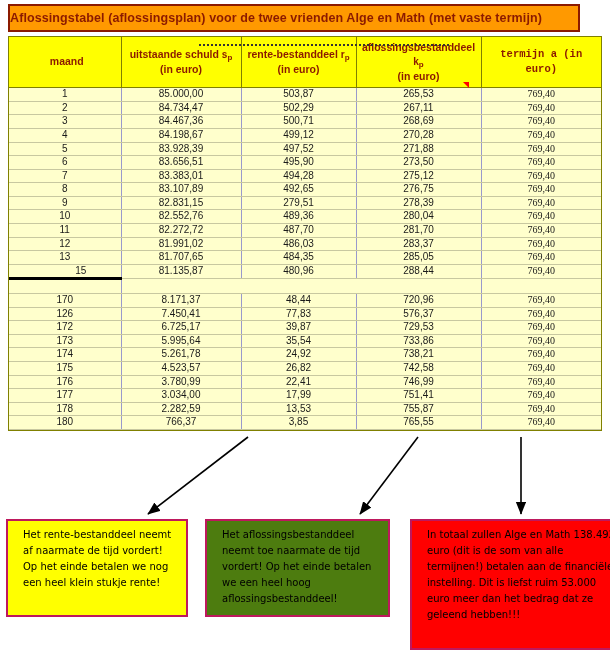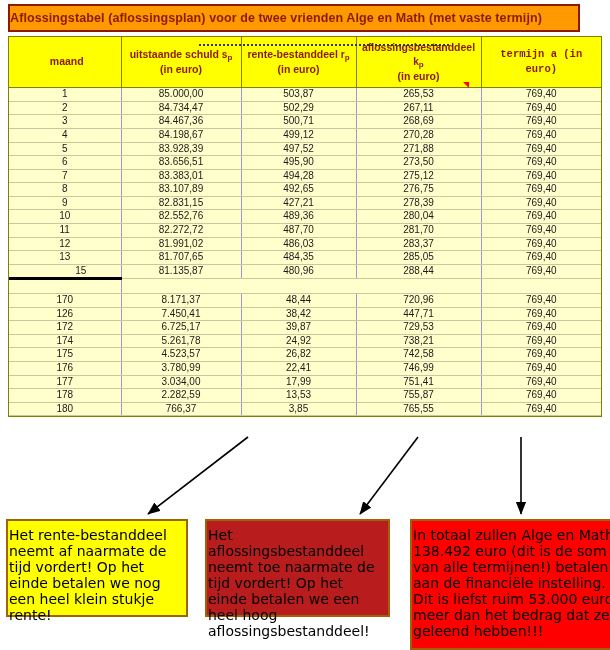--- a/index.html
+++ b/index.html
@@ -94,21 +94,21 @@
     line-height: 12.6px;
     padding: 0;
     border-left: 1px solid #9999cc;
     border-right: 1px solid #9999cc;
     border-bottom: 1px solid #c8c8a0;
     background: #FFFFCC;
     overflow: hidden;
     white-space: nowrap;
   }
   table.amort tbody td:first-child { border-left: none; }
-  table.amort tbody td:last-child  { border-right: none; }
+  table.amort tbody td:last-child  { border-right: none; font-family: Liberation Serif, serif; }
 
   tr.last-of-block td.maand-cell { border-bottom: 3px solid #000000; padding-left: 32px; }
 
   tr.gap-row td {
     height: 13px;
     border-bottom: 1px solid #c8c8a0;
     position: relative;
   }
   tr.gap-row td.dotline {
     border-left: none;
@@ -139,24 +139,24 @@
     position: absolute;
     left: 0; top: 0;
     width: 610px; height: 650px;
     pointer-events: none;
   }
 
   
   .callout {
     position: absolute;
     box-sizing: border-box;
-    border: 2px solid #a16207;
-    padding: 6px 7px 6px 1px;
+    border: 2px solid #be185d;
+    padding: 6px 7px 6px 15px;
     font-family: "DejaVu Sans", sans-serif;
-    font-size: 14px;
+    font-size: 10px;
     line-height: 16px;
     color: #000000;
   }
   #callout-yellow {
     left: 6px;
     top: 519px;
     width: 182px;
     height: 98px;
     background: #FFFF00;
   }
@@ -269,21 +269,21 @@
         <tr>
           <td class="maand-cell">8</td>
           <td class="schuld-cell">83.107,89</td>
           <td class="rente-cell">492,65</td>
           <td class="aflossing-cell">276,75</td>
           <td class="termijn-cell">769,40</td>
         </tr>
         <tr>
           <td class="maand-cell">9</td>
           <td class="schuld-cell">82.831,15</td>
-          <td class="rente-cell">427,21</td>
+          <td class="rente-cell">279,51</td>
           <td class="aflossing-cell">278,39</td>
           <td class="termijn-cell">769,40</td>
         </tr>
         <tr>
           <td class="maand-cell">10</td>
           <td class="schuld-cell">82.552,76</td>
           <td class="rente-cell">489,36</td>
           <td class="aflossing-cell">280,04</td>
           <td class="termijn-cell">769,40</td>
         </tr>
@@ -329,29 +329,36 @@
         <tr>
           <td class="maand-cell">170</td>
           <td class="schuld-cell">8.171,37</td>
           <td class="rente-cell">48,44</td>
           <td class="aflossing-cell">720,96</td>
           <td class="termijn-cell">769,40</td>
         </tr>
         <tr>
           <td class="maand-cell">126</td>
           <td class="schuld-cell">7.450,41</td>
-          <td class="rente-cell">38,42</td>
-          <td class="aflossing-cell">447,71</td>
+          <td class="rente-cell">77,83</td>
+          <td class="aflossing-cell">576,37</td>
           <td class="termijn-cell">769,40</td>
         </tr>
         <tr>
           <td class="maand-cell">172</td>
           <td class="schuld-cell">6.725,17</td>
           <td class="rente-cell">39,87</td>
           <td class="aflossing-cell">729,53</td>
+          <td class="termijn-cell">769,40</td>
+        </tr>
+        <tr>
+          <td class="maand-cell">173</td>
+          <td class="schuld-cell">5.995,64</td>
+          <td class="rente-cell">35,54</td>
+          <td class="aflossing-cell">733,86</td>
           <td class="termijn-cell">769,40</td>
         </tr>
         <tr>
           <td class="maand-cell">174</td>
           <td class="schuld-cell">5.261,78</td>
           <td class="rente-cell">24,92</td>
           <td class="aflossing-cell">738,21</td>
           <td class="termijn-cell">769,40</td>
         </tr>
         <tr>
@@ -403,18 +410,18 @@
     </marker>
   </defs>
   <line x1="248" y1="437" x2="148" y2="514" stroke="#000000" stroke-width="1.6" marker-end="url(#ah)"></line>
   <line x1="418" y1="437" x2="360" y2="514" stroke="#000000" stroke-width="1.6" marker-end="url(#ah)"></line>
   <line x1="521" y1="437" x2="521" y2="514" stroke="#000000" stroke-width="1.6" marker-end="url(#ah)"></line>
 </svg>
 
 <div class="callout" id="callout-yellow" style="background: rgb(255, 255, 0);">
   <span>Het rente-bestanddeel neemt af naarmate de tijd vordert! Op het einde betalen we nog een heel klein stukje rente!</span>
 </div>
-<div class="callout" id="callout-green" style="background: #b91c1c;">
+<div class="callout" id="callout-green" style="background: #4d7c0f;">
   <span>Het aflossingsbestanddeel neemt toe naarmate de tijd vordert! Op het einde betalen we een heel hoog aflossingsbestanddeel!</span>
 </div>
 <div class="callout" id="callout-red" style="background: rgb(255, 0, 0);">
   <span>In totaal zullen Alge en Math 138.492 euro (dit is de som van alle termijnen!) betalen aan de financiële instelling. Dit is liefst ruim 53.000 euro meer dan het bedrag dat ze geleend hebben!!!</span>
 </div>
 
 </body></html>

